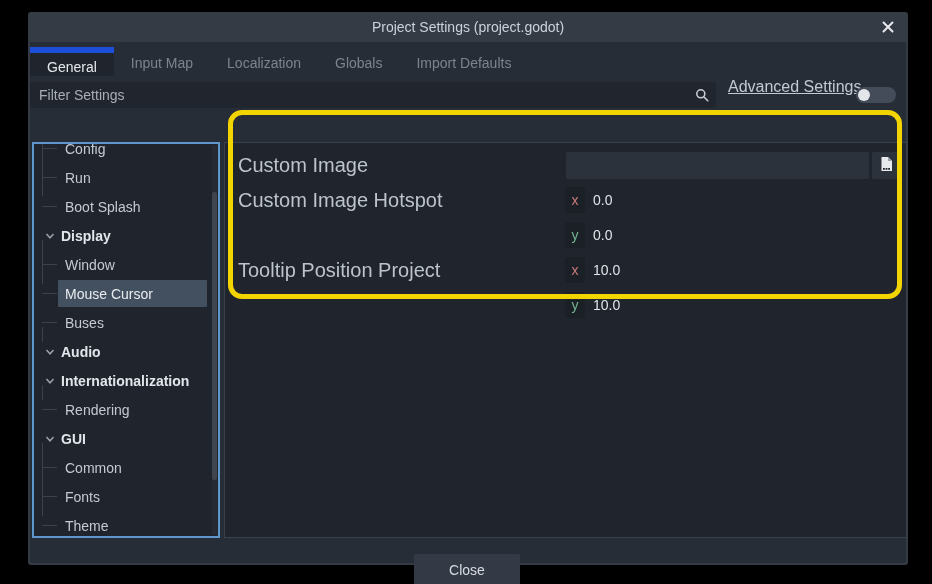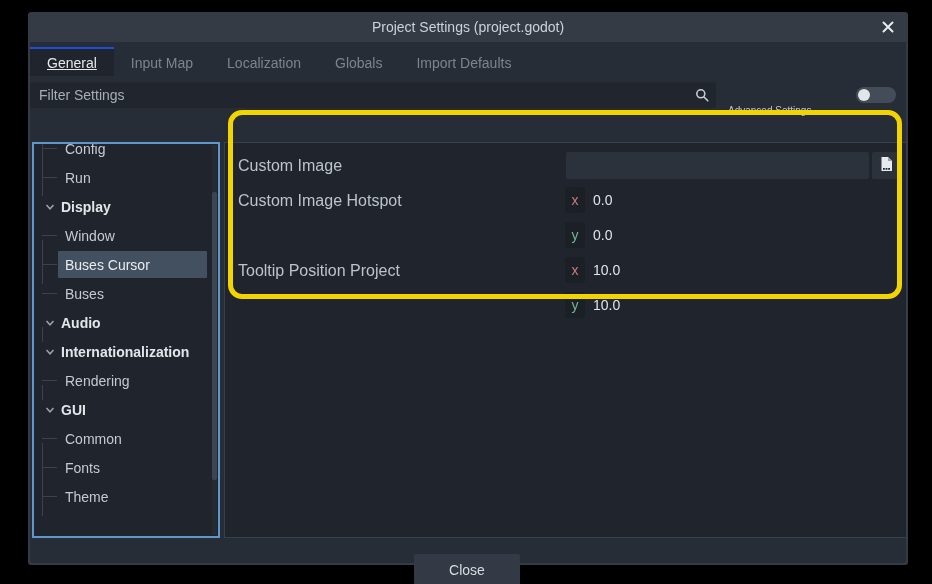--- a/index.html
+++ b/index.html
@@ -15,33 +15,33 @@
                      font-size:14px; color:#ccd2da; }
   .close-x { position:absolute; right:13px; top:8px; width:14px; height:14px; cursor:pointer; }
 
   .body { position:absolute; left:2px; right:2px; top:30px; bottom:2px;
           background:#272d36; border-radius:0 0 3px 3px; }
 
   
   .tabs { position:absolute; left:0; top:5px; height:29px; display:flex; }
   .tab { height:29px; line-height:29px; padding:0 17px; font-size:14px;
          color:#7b8490; border-top:2px solid transparent; cursor:pointer; }
-  .tab.active { background:#20252d; color:#e6e9ec; border-top:2px solid #1d4ed8;text-decoration:underline; }
+  .tab.active { background:#20252d; color:#e6e9ec; border-top:6px solid #1d4ed8; }
 
   
   .search-box { position:absolute; left:0; top:40px; width:686px; height:26px;
                 background:#21262e; border-radius:3px; }
   .search-box input { position:absolute; left:0; top:0; width:100%; height:100%;
                       background:transparent; border:none; outline:none;
                       padding:0 28px 0 9px; font-size:14px; color:#d6dae0;
                       font-family:inherit; }
   .search-box input::placeholder { color:#a7aeb7; opacity:1; }
   .search-icon { position:absolute; right:7px; top:6px; }
-  .adv-label { position:absolute; left:698px; top:56px; height:26px; line-height:26px;
-               font-size:10px; color:#c3c9d1; }
+  .adv-label { position:absolute; left:698px; top:32px; height:26px; line-height:26px;
+               font-size:16px; color:#c3c9d1;text-decoration:underline; }
   .toggle { position:absolute; left:826px; top:45px; width:40px; height:16px;
             background:#434c58; border-radius:8px; cursor:pointer; }
   .toggle .knob { position:absolute; left:2px; top:2px; width:12px; height:12px;
                   border-radius:50%; background:#e3e6e9; }
 
   
   .tree-panel { position:absolute; left:2px; top:100px; width:188px; height:396px;
                 background:#20252d; border:2px solid #5d97cc; overflow:hidden; }
   .tree-scroll { position:absolute; left:0; top:0; right:7px; bottom:0; overflow:hidden; }
   .tree-rows { position:relative; margin-top:-10px; }
@@ -59,21 +59,21 @@
   .vline { position:absolute; left:8px; width:1px; background:#3b424c; z-index:0; }
   .tree-sb { position:absolute; right:1px; top:1px; width:5px; bottom:1px;
              background:#262b33; }
   .tree-sb .thumb { position:absolute; left:0; width:5px; top:12%; height:74%;
                     background:#3e454f; border-radius:2px; cursor:pointer; }
 
   .props-panel { position:absolute; left:194px; top:100px; width:683px; height:396px;
                  background:#20252d; border:1px solid #39404a; padding-top:5px; }
   .prow { position:relative; height:35px; }
   .prow .plabel { position:absolute; left:13px; top:0; height:35px; line-height:35px;
-                  font-size:16px; color:#bcc3cb; }
+                  font-size:20px; color:#bcc3cb; }
   .ctrl-input { position:absolute; left:341px; top:4px; width:303px; height:27px;
                 background:#2c323b; border:none; outline:none; border-radius:2px;
                 color:#dfe3e8; font-size:14px; padding:0 8px; font-family:inherit; }
   .file-btn { position:absolute; left:647px; top:4px; width:28px; height:27px;
               background:#2c323b; border-radius:2px; display:flex; align-items:center;
               justify-content:center; cursor:pointer; }
   .axis-badge { position:absolute; left:340px; top:4px; width:20px; height:26px;
                 background:#1b1f26; border-radius:3px; text-align:center;
                 line-height:26px; font-size:14px; }
   .axis-badge.ax { color:#c97a7a; }
@@ -139,36 +139,40 @@
             <div class="vline" style="top:309px;height:73px"></div>
 
             <div class="trow child">
                 <span class="dash"></span>
                 <span class="lbl">Config</span>
               </div>
             <div class="trow child">
                 <span class="dash"></span>
                 <span class="lbl">Run</span>
               </div>
+            <div class="trow child">
+                <span class="dash"></span>
+                <span class="lbl">Boot Splash</span>
+              </div>
             <div class="trow section">
                 <span class="chev">
                   <svg width="10" height="10" viewBox="0 0 10 10">
                     <polyline points="1.5,3 5,6.8 8.5,3" fill="none" stroke="#9aa3ad" stroke-width="1.5"></polyline>
                   </svg>
                 </span>
                 <span class="lbl">Display</span>
               </div>
             <div class="trow child">
                 <span class="dash"></span>
                 <span class="lbl">Window</span>
               </div>
             <div class="trow child selected">
                 <div class="hl"></div>
                 <span class="dash"></span>
-                <span class="lbl">Buses Cursor</span>
+                <span class="lbl">Mouse Cursor</span>
               </div>
             <div class="trow child">
                 <span class="dash"></span>
                 <span class="lbl">Buses</span>
               </div>
             <div class="trow section">
                 <span class="chev">
                   <svg width="10" height="10" viewBox="0 0 10 10">
                     <polyline points="1.5,3 5,6.8 8.5,3" fill="none" stroke="#9aa3ad" stroke-width="1.5"></polyline>
                   </svg>

